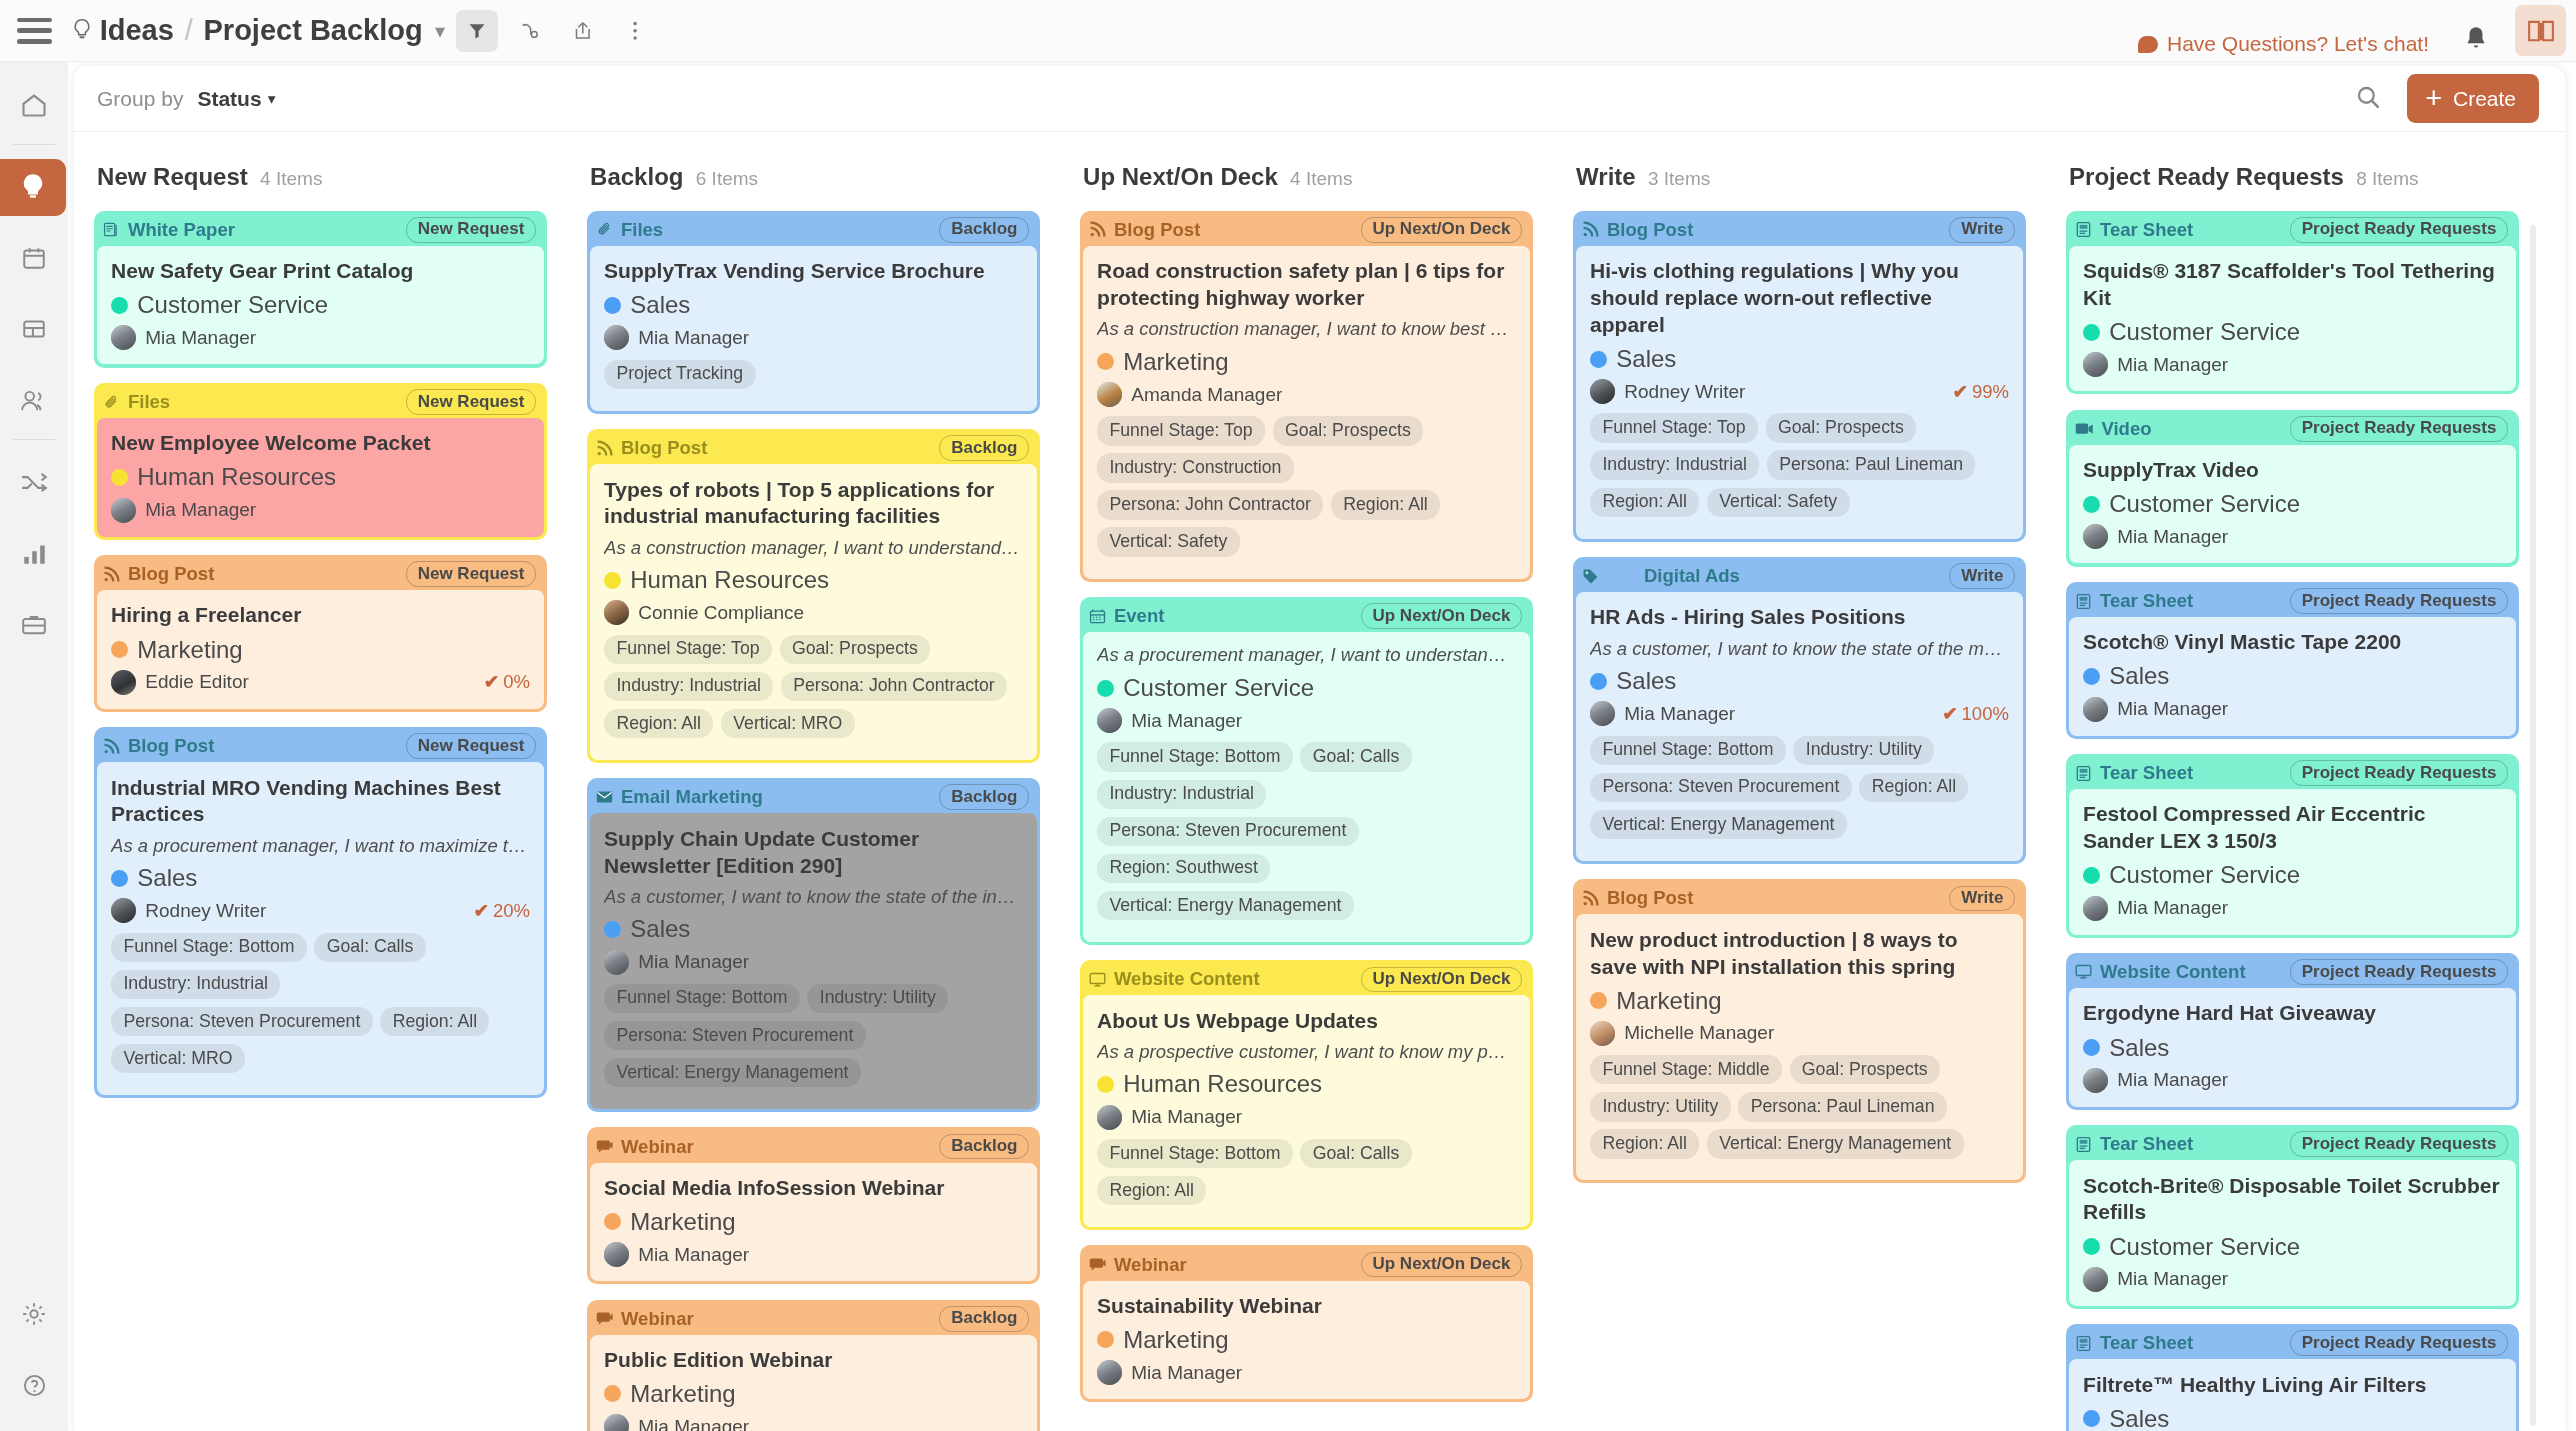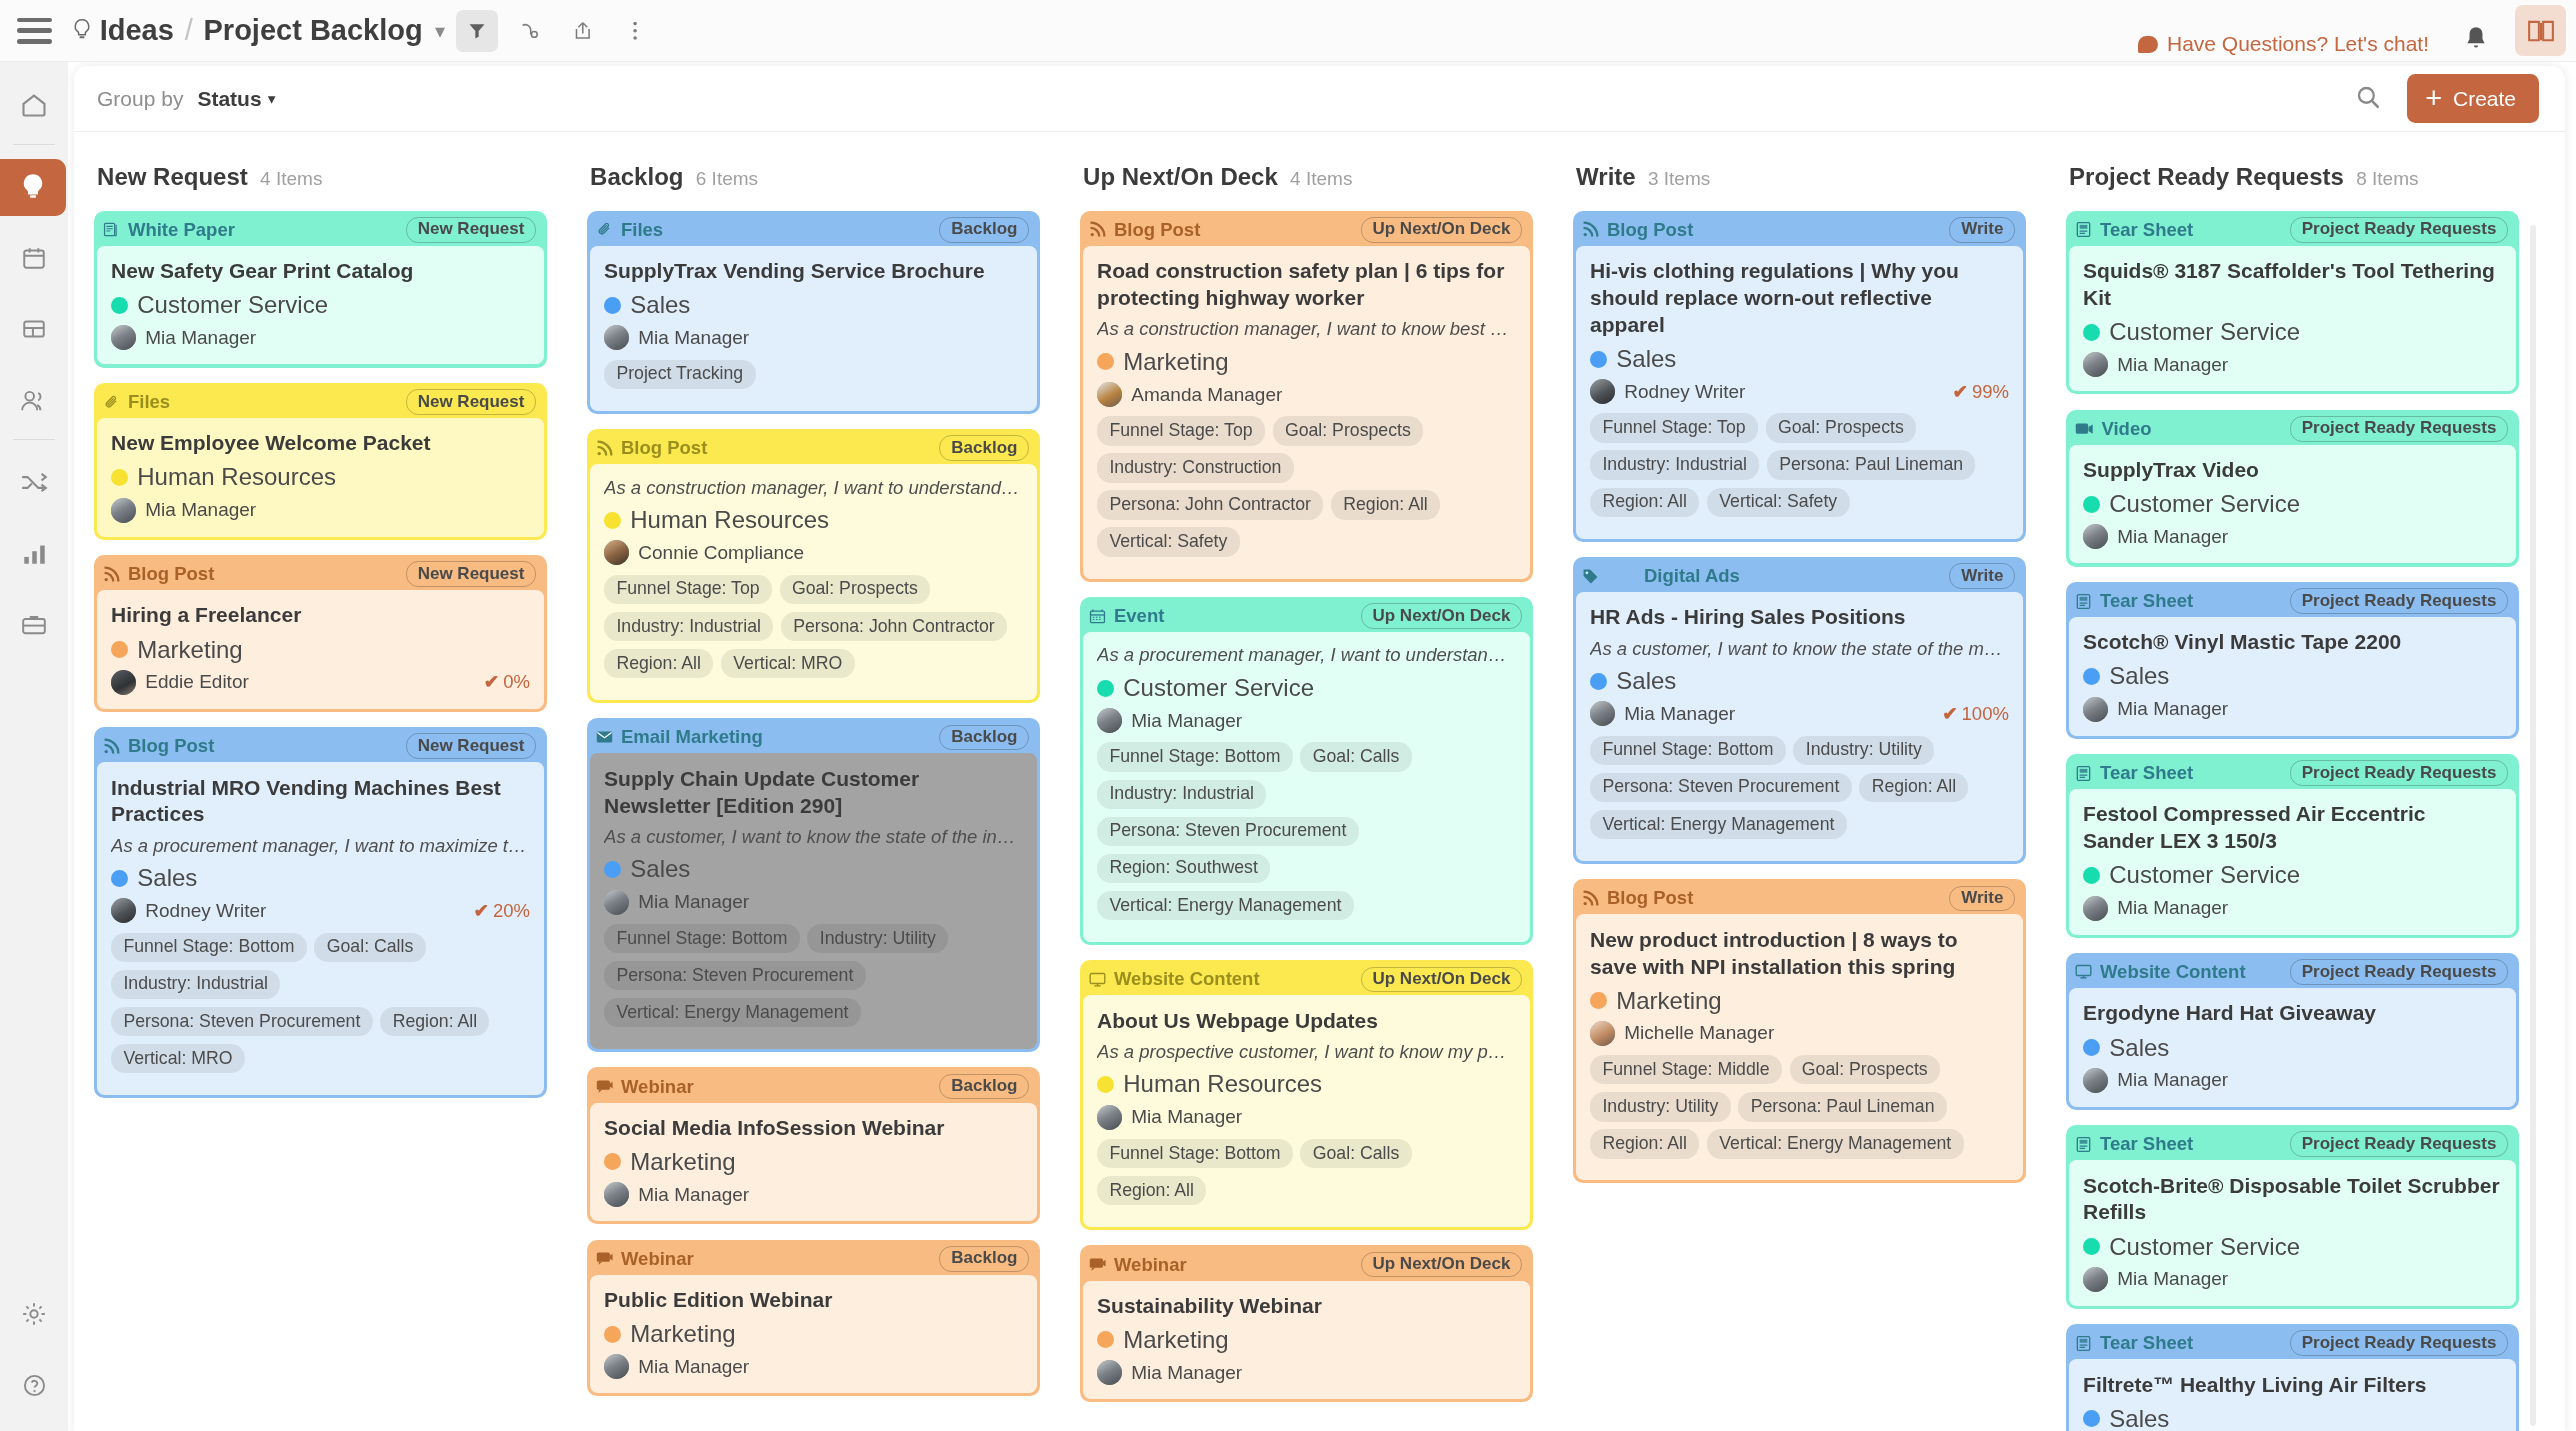--- a/index.html
+++ b/index.html
@@ -291,21 +291,21 @@
             <span class="ctype" style="color: rgb(154, 143, 30);">
               <span class="tic">
                 <svg width="17" height="17" viewBox="0 0 22 22">
                   <path d="M16.5 9.2l-6.6 6.6a3.4 3.4 0 0 1-4.8-4.8l7.4-7.4a2.3 2.3 0 0 1 3.2 3.2l-7.3 7.3a1.1 1.1 0 0 1-1.6-1.6l6.5-6.5" fill="none" stroke="currentColor" stroke-width="1.7" stroke-linecap="round"></path>
                 </svg>
               </span>
               <span class="ctype-label">Files</span>
             </span>
             <span class="status-pill">New Request</span>
           </div>
-          <div class="card-body" style="background: #fef9c3;">
+          <div class="card-body" style="background: #fca5a5;">
             <div class="c-title">New Employee Welcome Packet</div>
             <div class="c-row">
               <span class="dot" style="background: rgb(247, 226, 49);"></span>
               <span class="c-team">Human Resources</span>
             </div>
             <div class="c-row">
               <span class="av">
                 <i style="background: linear-gradient(150deg, rgb(200, 204, 208) 0%, rgb(124, 130, 136) 45%, rgb(71, 75, 80) 100%);"></i>
               </span>
               <span class="c-user">Mia Manager</span>
@@ -428,20 +428,21 @@
                   <circle cx="4.2" cy="17.6" r="2.2" fill="currentColor"></circle>
                   <path d="M2 10.3a9.7 9.7 0 0 1 9.7 9.7h3A12.7 12.7 0 0 0 2 7.3z" fill="currentColor"></path>
                   <path d="M2 3.6A16.4 16.4 0 0 1 18.4 20h3A19.4 19.4 0 0 0 2 .6z" fill="currentColor"></path>
                 </svg>
               </span>
               <span class="ctype-label">Blog Post</span>
             </span>
             <span class="status-pill">Backlog</span>
           </div>
           <div class="card-body" style="background: rgb(253, 251, 219);">
+            <div class="c-title">Types of robots | Top 5 applications for industrial manufacturing facilities</div>
             <div class="c-desc">As a construction manager, I want to understand the a…</div>
             <div class="c-row">
               <span class="dot" style="background: rgb(247, 226, 49);"></span>
               <span class="c-team">Human Resources</span>
             </div>
             <div class="c-row">
               <span class="av">
                 <i style="background: linear-gradient(150deg, rgb(217, 180, 138) 0%, rgb(140, 102, 68) 50%, rgb(60, 48, 38) 100%);"></i>
               </span>
               <span class="c-user">Connie Compliance</span>

